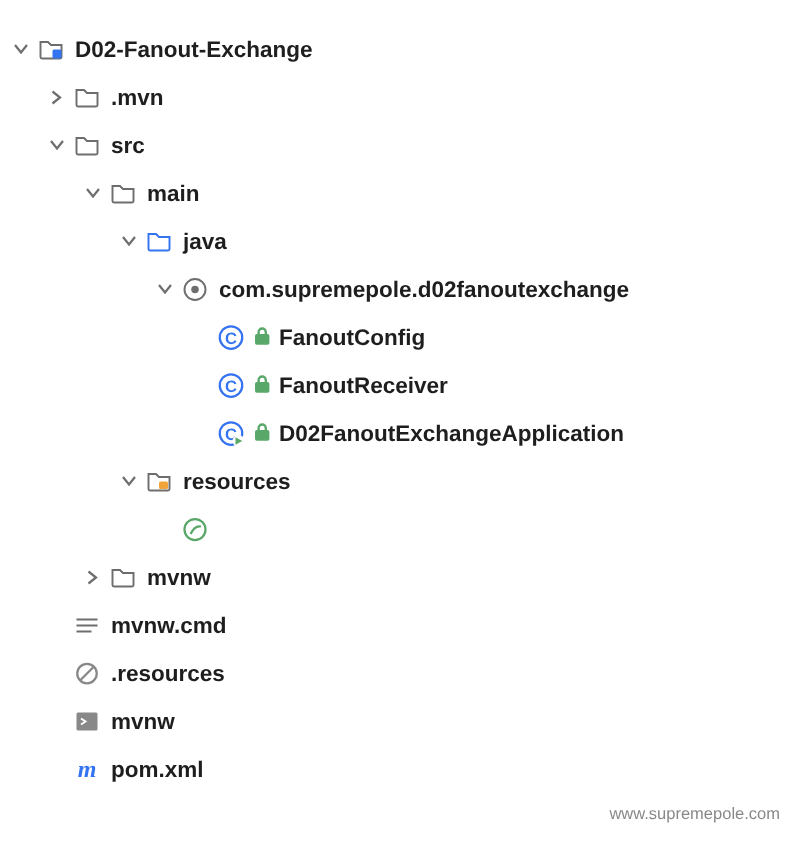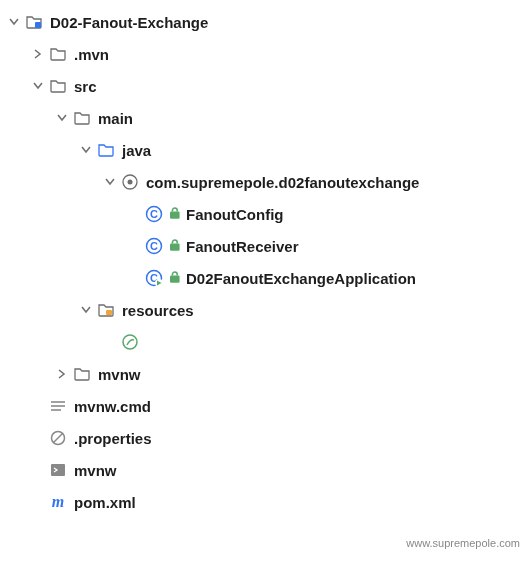--- a/index.html
+++ b/index.html
@@ -6,21 +6,21 @@
     body {
       font-family: -apple-system, BlinkMacSystemFont, 'Segoe UI', sans-serif;
       font-size: 15px;
       color: #1e1e1e;
       background: #fff;
       width: 530px;
       height: 569px;
       position: relative;
       padding: 6px 4px;
     }
-    .tree { user-select: none; }
+    .tree { user-select: none; margin-top: 11px; }
     .row {
       display: flex;
       align-items: center;
       height: 32px;
       white-space: nowrap;
       cursor: pointer;
     }
     .indent { display: inline-block; width: 24px; flex-shrink: 0; }
     .arrow {
       width: 20px;
@@ -332,21 +332,21 @@
   </div>
 
   <div class="row">
     <span class="indent"></span>
     <span class="arrow"></span>
     <span class="icon">
         <svg viewBox="0 0 18 18">
           <use href="#i-ban"></use>
         </svg>
       </span>
-    <span class="label">.properties</span>
+    <span class="label">.resources</span>
   </div>
 
   <div class="row">
     <span class="indent"></span>
     <span class="arrow"></span>
     <span class="icon">
         <svg viewBox="0 0 18 18">
           <use href="#i-term"></use>
         </svg>
       </span>

